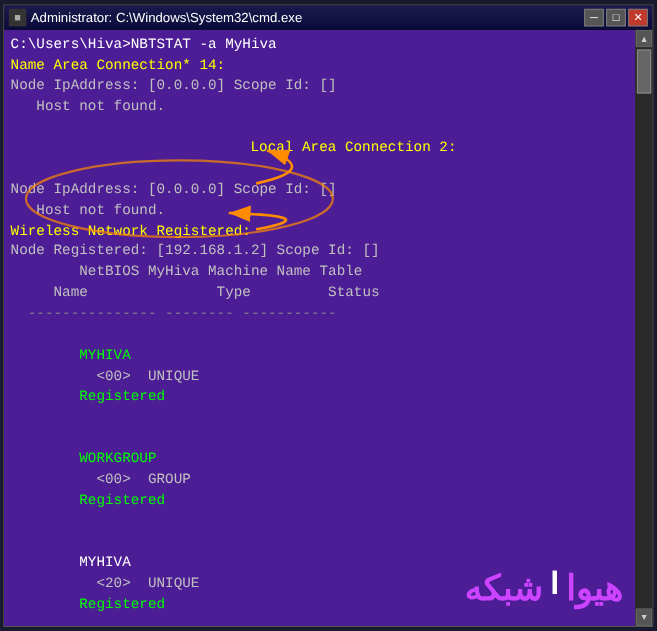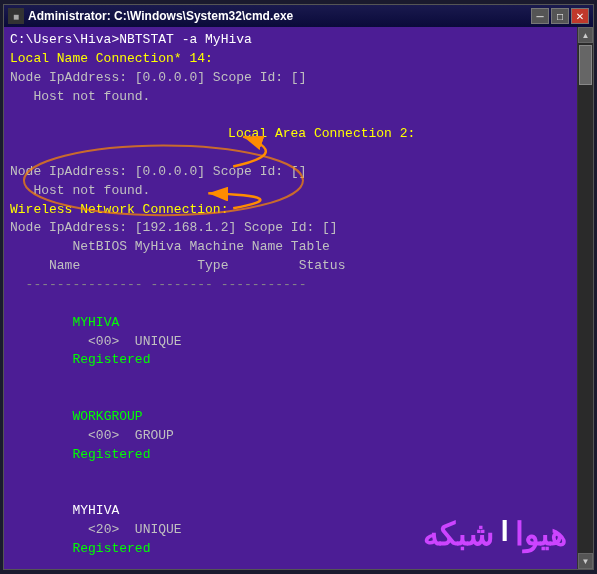--- a/index.html
+++ b/index.html
@@ -41,21 +41,20 @@
       display: flex;
       align-items: center;
       justify-content: center;
       font-size: 10px;
       color: #aaa;
     }
     .title-text {
       color: #fff;
       font-size: 12px;
       font-family: Arial, sans-serif;
-      font-weight: bold;
     }
     .title-bar-buttons {
       display: flex;
       gap: 2px;
     }
     .tb-btn {
       width: 18px;
       height: 16px;
       background: #555;
       border: 1px solid #777;
@@ -172,36 +171,36 @@
       <div class="tb-btn close">✕</div>
     </div>
   </div>
 
   <div class="content-area">
     <div class="terminal">
 
       <span class="line"><span class="white">C:\Users\Hiva&gt;</span><span class="white">NBTSTAT -a MyHiva</span></span>
       <span class="line"></span>
 
-      <span class="line"><span class="yellow">Local Name Connection* 14:</span></span>
+      <span class="line"><span class="yellow">Name Area Connection* 14:</span></span>
       <span class="line"><span class="gray">Node IpAddress: [0.0.0.0] Scope Id: []</span></span>
       <span class="line"></span>
       <span class="line"><span class="gray">   Host not found.</span></span>
       <span class="line"></span>
 
       <span class="line" style="position:relative;text-align:center;">
         <span class="yellow">Local Area Connection 2:</span>
       </span>
       <span class="line"><span class="gray">Node IpAddress: [0.0.0.0] Scope Id: []</span></span>
       <span class="line"></span>
       <span class="line"><span class="gray">   Host not found.</span></span>
       <span class="line"></span>
 
-      <span class="line"><span class="yellow">Wireless Network Connection:</span></span>
-      <span class="line"><span class="gray">Node IpAddress: [192.168.1.2] Scope Id: []</span></span>
+      <span class="line"><span class="yellow">Wireless Network Registered:</span></span>
+      <span class="line"><span class="gray">Node Registered: [192.168.1.2] Scope Id: []</span></span>
       <span class="line"></span>
       <span class="line"><span class="gray">        NetBIOS MyHiva Machine Name Table</span></span>
       <span class="line"></span>
       <span class="line"><span class="gray">     Name               Type         Status</span></span>
       <span class="line"><span class="dashes">  --------------- -------- -----------</span></span>
 
       <span class="line">
         <span class="green">MYHIVA          </span>
         <span class="gray">  &lt;00&gt;  UNIQUE      </span>
         <span class="registered">Registered</span>

